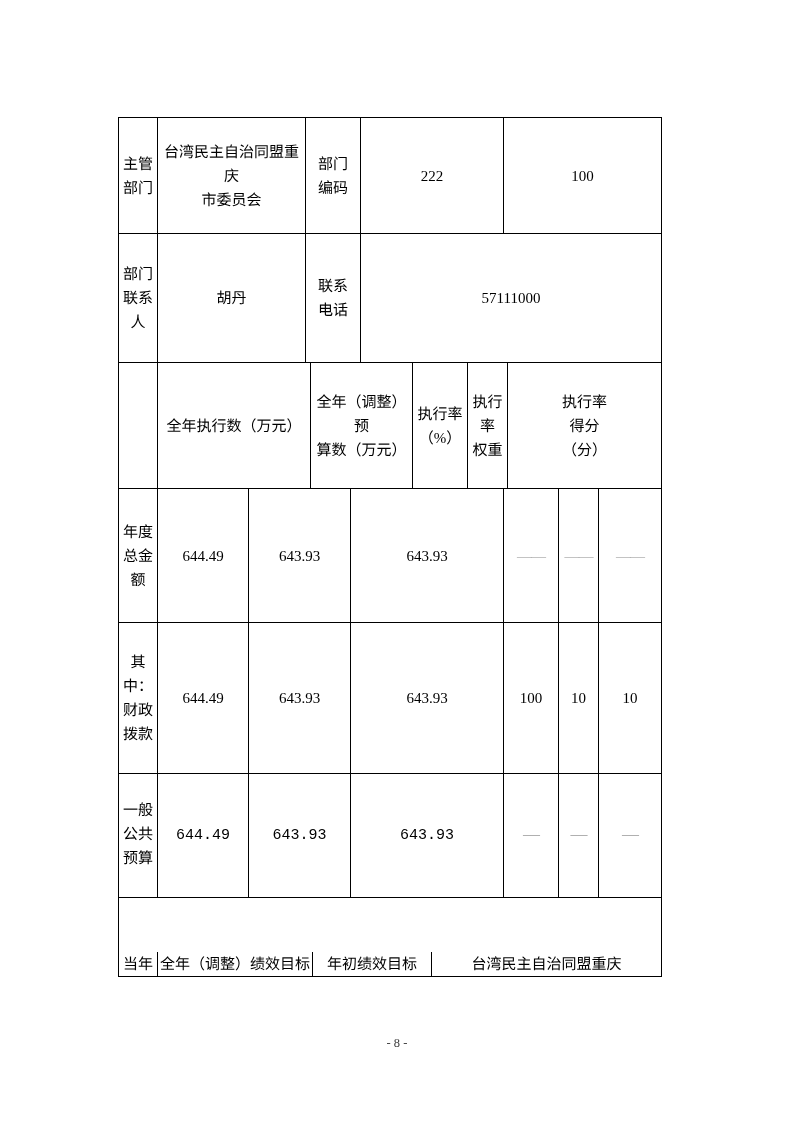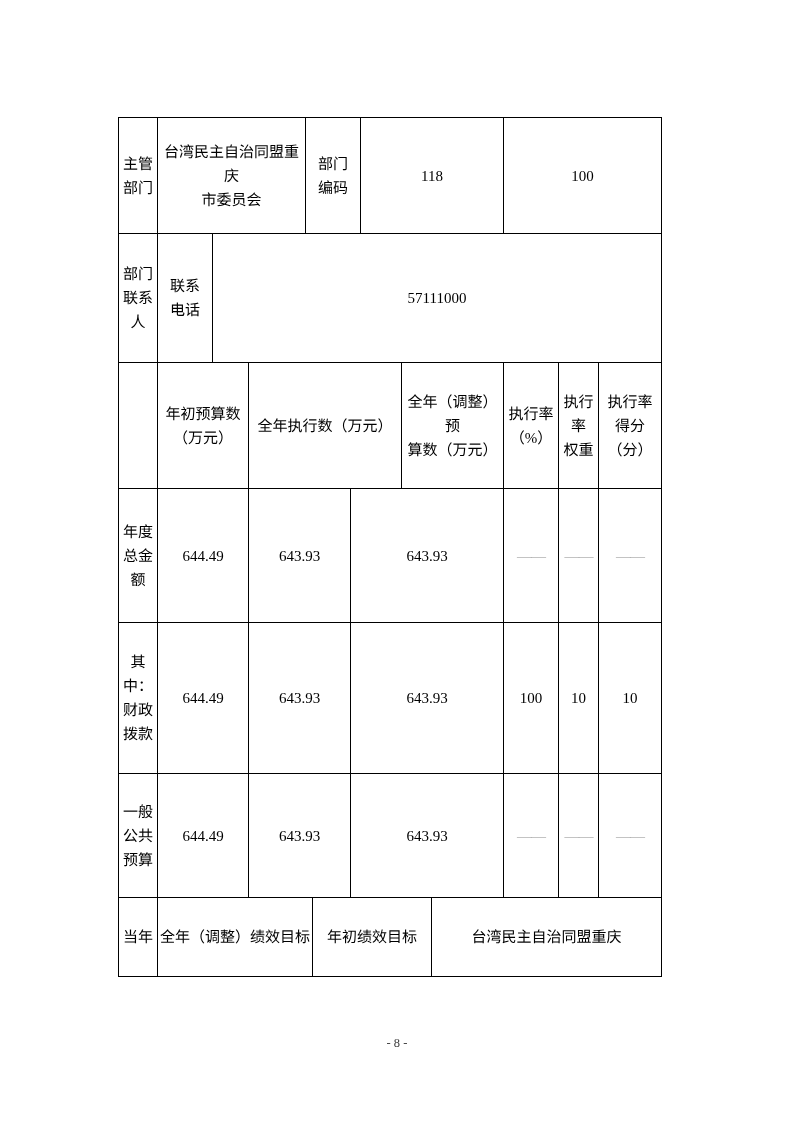--- a/index.html
+++ b/index.html
@@ -22,21 +22,21 @@
     top: 117px;
     width: 544px;
     border: 1.5px solid #000000;
     box-sizing: border-box;
   }
   .row {
     display: flex;
     border-bottom: 1.5px solid #000000;
     box-sizing: border-box;
   }
-  .row:last-child { border-bottom: none; }
+  .row:last-child { border-bottom: none; align-items: flex-end; }
   .cell {
     box-sizing: border-box;
     border-right: 1.5px solid #000000;
     display: flex;
     align-items: center;
     justify-content: center;
     text-align: center;
     white-space: pre-line;
     font-size: 15px;
     line-height: 24px;
@@ -44,21 +44,21 @@
     overflow: hidden;
   }
   .cell:last-child { border-right: none; flex: 1 1 auto; }
   .dash { color: #b0b0b0; letter-spacing: -1px; white-space: nowrap; }
   
   .h-r1 { height: 116px; }
   .h-r2 { height: 129px; }
   .h-r3 { height: 126px; }
   .h-r4 { height: 134px; font-family: Liberation Serif, serif; }
   .h-r5 { height: 151px; }
-  .h-r6 { height: 124px; }
+  .h-r6 { height: 124px; font-family: Liberation Mono, monospace; }
   .h-r7 { height: 78px; }
   
   .w39  { width: 39px; }
   .w148 { width: 148px; }
   .w55  { width: 55px; }
   .w143 { width: 143px; }
   .w91  { width: 91px; }
   .w102 { width: 102px; }
   .w153 { width: 153px; }
   .w40  { width: 40px; }
@@ -82,37 +82,36 @@
 
   <div class="doc-table">
 
     <div class="row h-r1">
       <div class="cell w39">主管
 部门</div>
       <div class="cell w148">台湾民主自治同盟重庆
 市委员会</div>
       <div class="cell w55">部门
 编码</div>
-      <div class="cell w143">118</div>
+      <div class="cell w143">222</div>
       <div class="cell">100</div>
     </div>
 
     <div class="row h-r2">
       <div class="cell w39">部门
 联系
 人</div>
+      <div class="cell w148">胡丹</div>
       <div class="cell w55">联系
 电话</div>
       <div class="cell">57111000</div>
     </div>
 
     <div class="row h-r3">
       <div class="cell w39"></div>
-      <div class="cell w91">年初预算数
-（万元）</div>
       <div class="cell w153">全年执行数（万元）</div>
       <div class="cell w102">全年（调整）预
 算数（万元）</div>
       <div class="cell w55">执行率
 （%）</div>
       <div class="cell w40">执行
 率
 权重</div>
       <div class="cell">执行率
 得分

